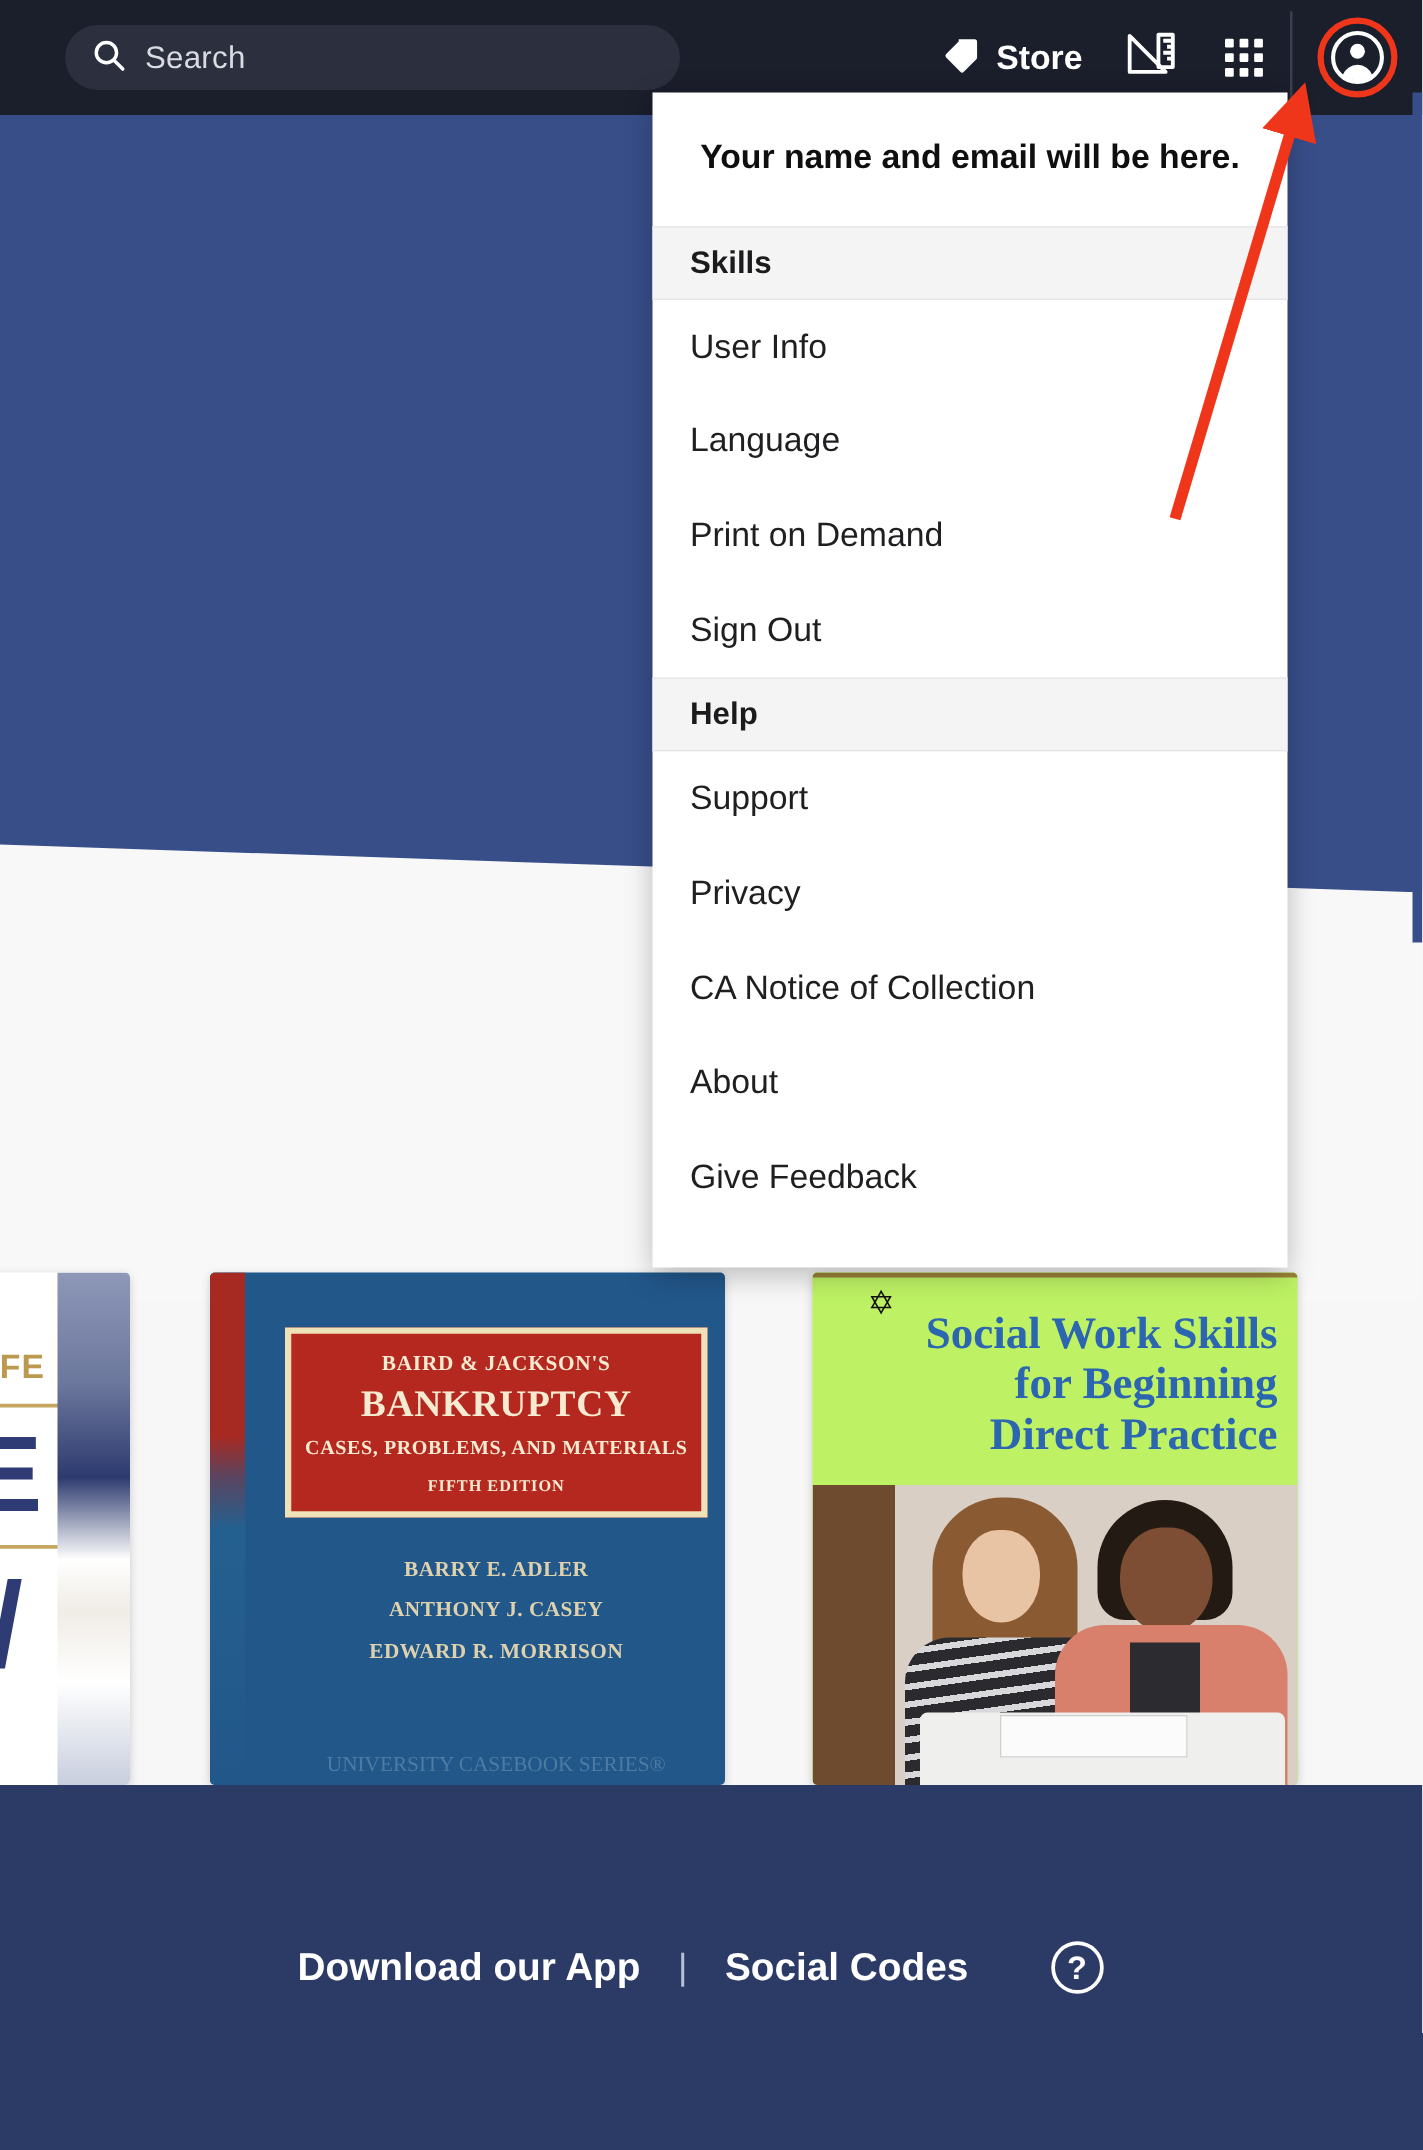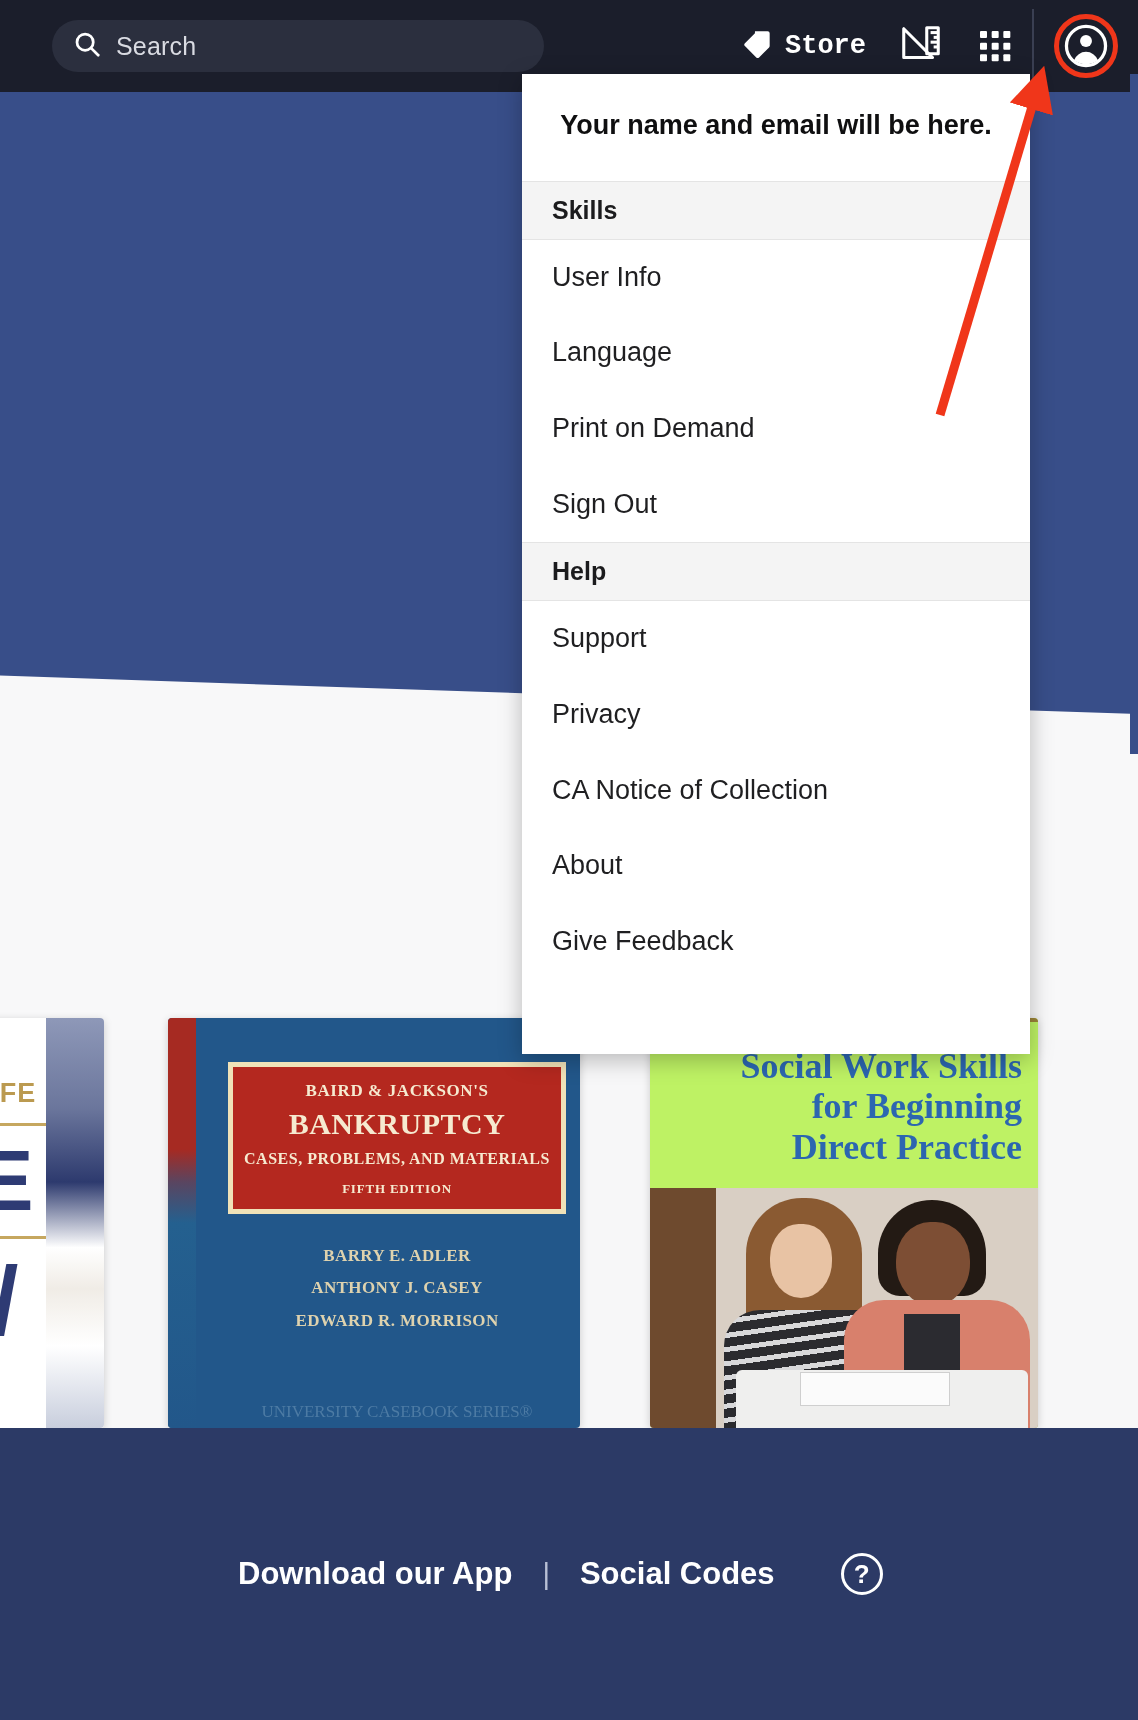--- a/index.html
+++ b/index.html
@@ -18,21 +18,21 @@
   }
   .search-pill {
     margin-left: 52px; width: 492px; height: 52px; border-radius: 26px;
     background: #2b2f3e; display: flex; align-items: center; padding: 0 20px; gap: 14px;
     cursor: text;
   }
   .search-pill .txt { color: #d9dbe2; font-size: 25px; letter-spacing: .2px; }
   .nav-spacer { flex: 1; }
   .nav-item {
     display: flex; align-items: center; gap: 12px; color: #ffffff;
-    height: 74px; padding: 0 18px; cursor: pointer; font-family: Liberation Mono, monospace;
+    height: 74px; padding: 0 18px; cursor: pointer;
   }
   .nav-item .label { font-size: 27px; font-weight: 600; }
   .nav-icon-btn {
     width: 74px; height: 74px; display: flex; align-items: center; justify-content: center;
     cursor: pointer;
   }
   .avatar-cell {
     width: 106px; height: 74px; display: flex; align-items: center; justify-content: center;
     border-left: 2px solid #3a3f52; position: relative; cursor: pointer;
   }
@@ -146,21 +146,21 @@
     margin-left: 66px; width: 42px; height: 42px; border-radius: 50%;
     border: 3px solid #ffffff; color: #ffffff; font-size: 26px; font-weight: 700;
     display: flex; align-items: center; justify-content: center; cursor: pointer;
   }
 
   
   .menu {
     position: absolute; top: 74px; left: 522px; width: 508px;
     background: #ffffff; z-index: 60;
     box-shadow: 0 6px 22px rgba(0,0,0,.26);
-    padding-bottom: 74px;
+    padding-bottom: 34px;
   }
   .menu-header {
     padding: 34px 30px 38px 30px; text-align: center;
     font-size: 27px; font-weight: 700; color: #0f0f10; line-height: 1.28;
   }
   .menu-section {
     background: #f4f4f4; border-top: 1px solid #e4e4e4; border-bottom: 1px solid #e4e4e4;
     padding: 14px 30px; font-size: 25px; font-weight: 700; color: #1b1b1d;
   }
   .menu-item {

